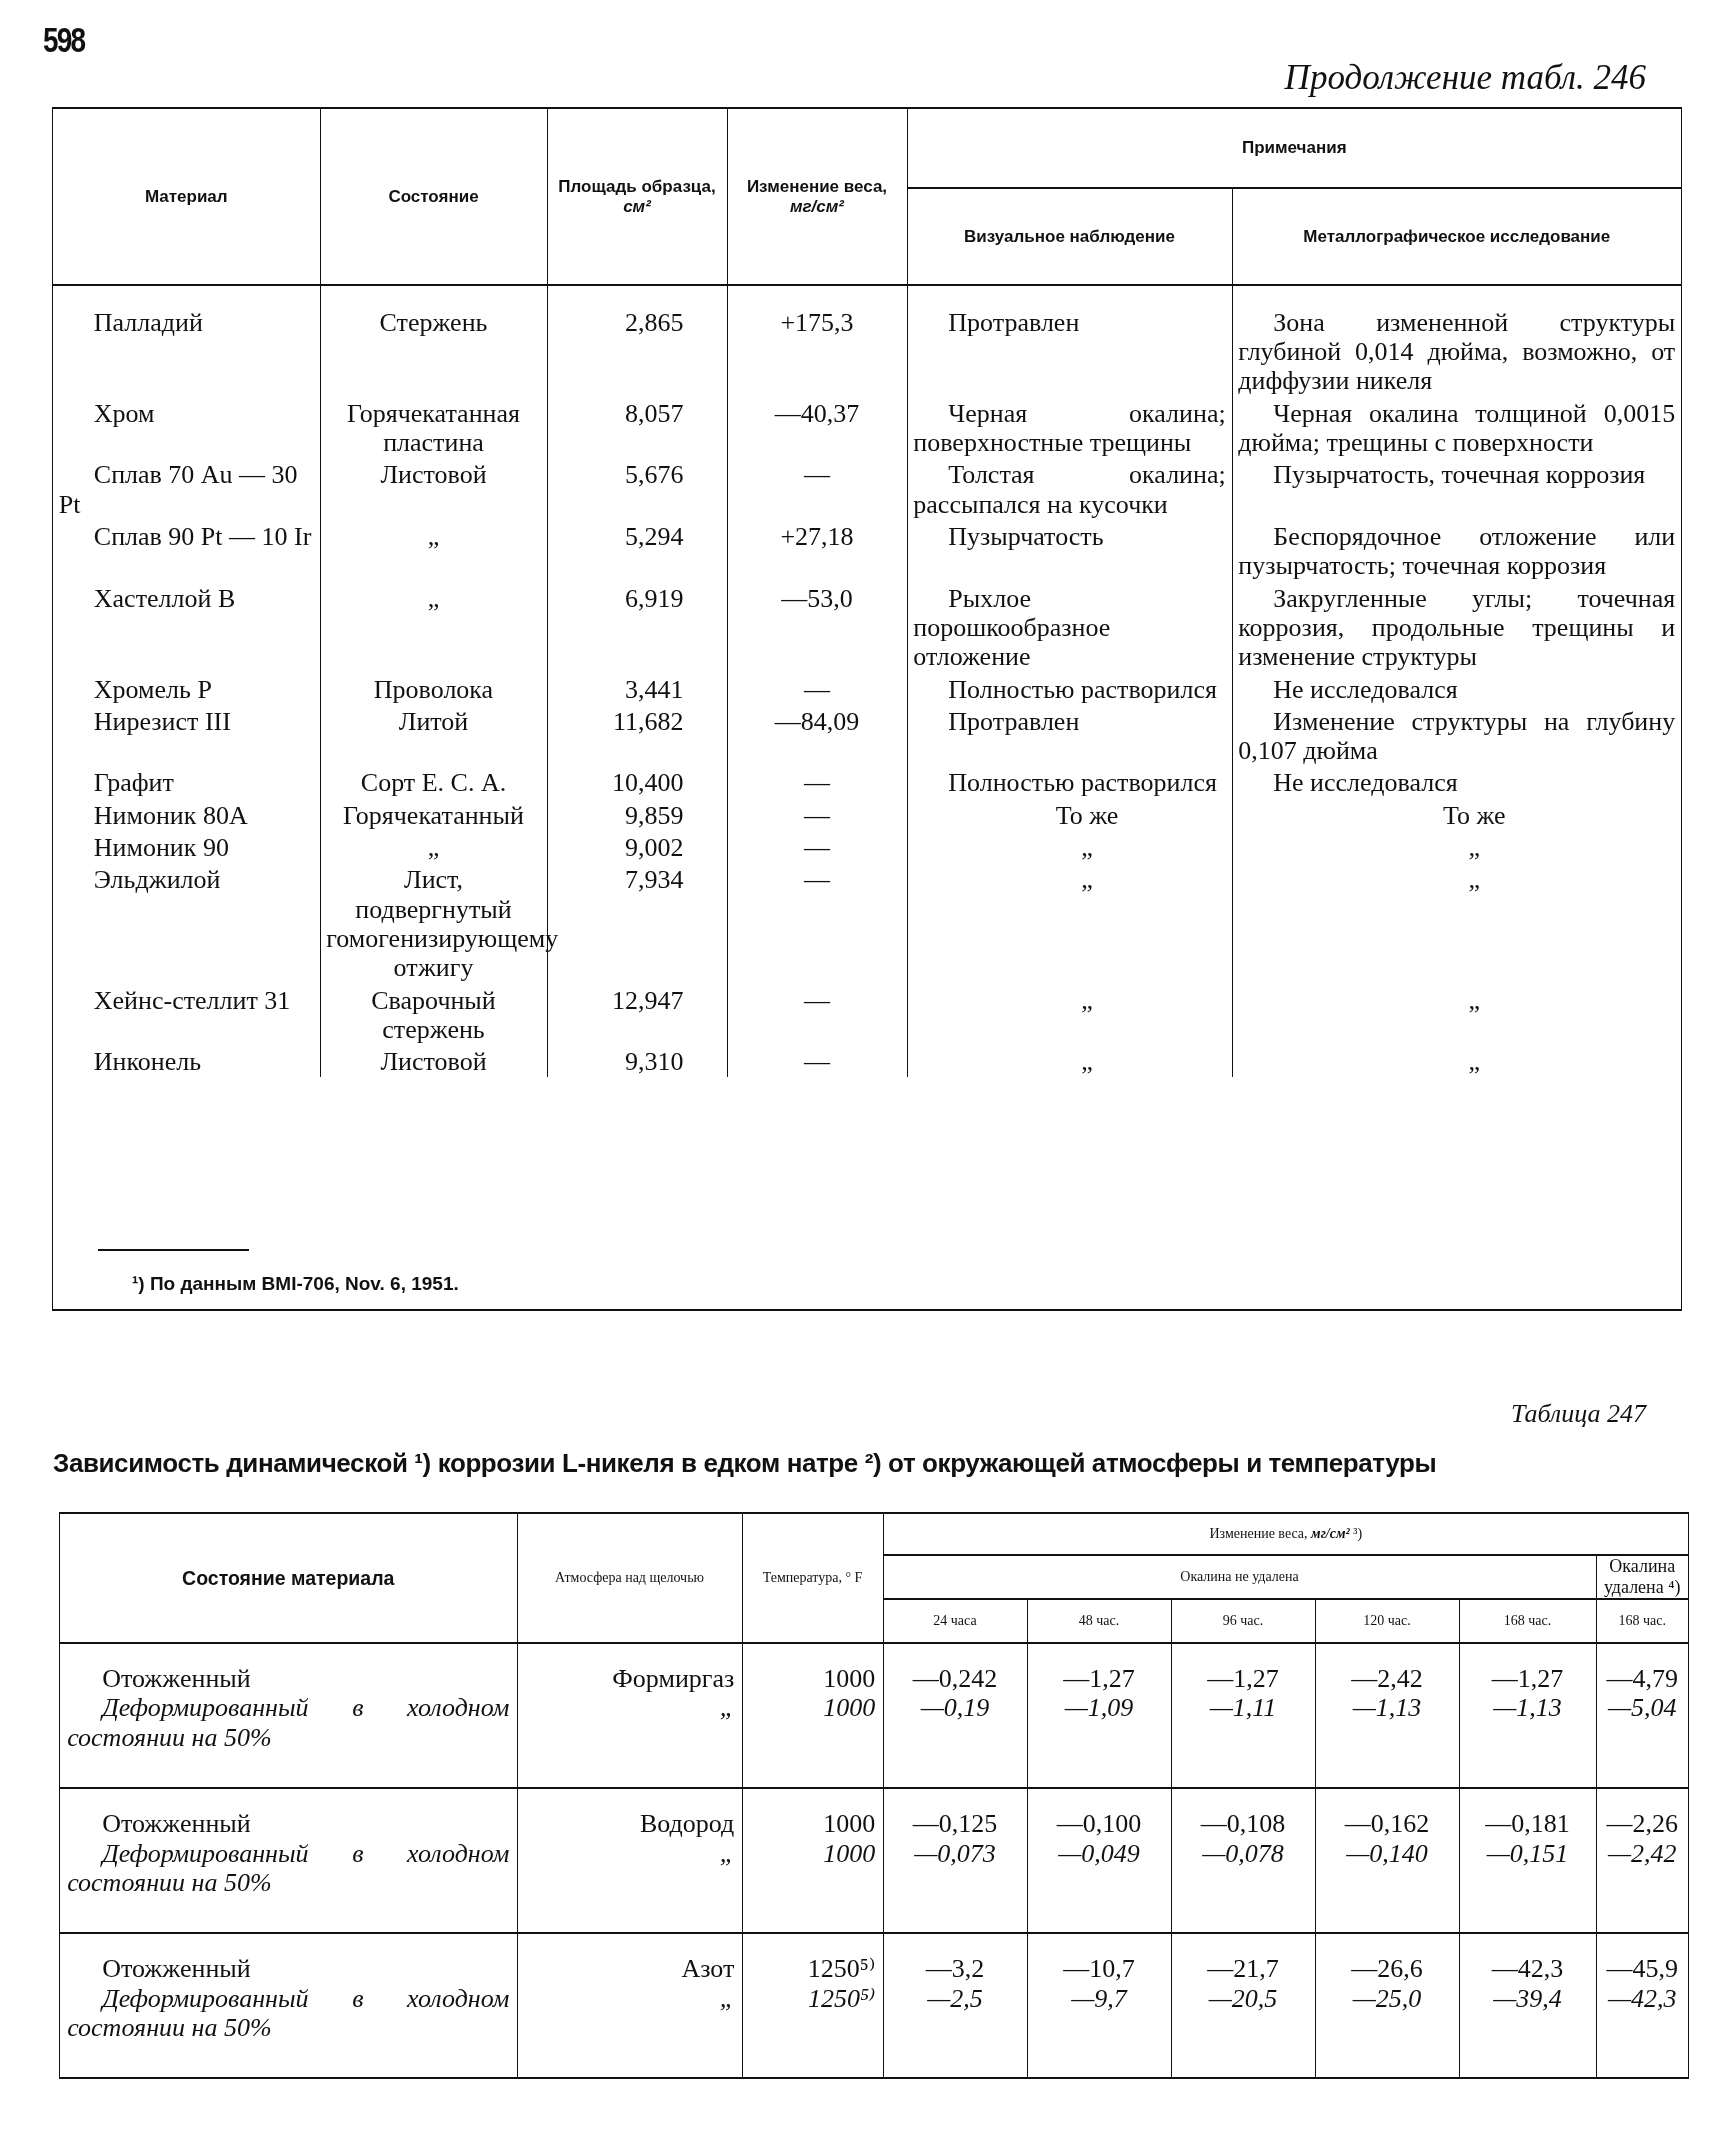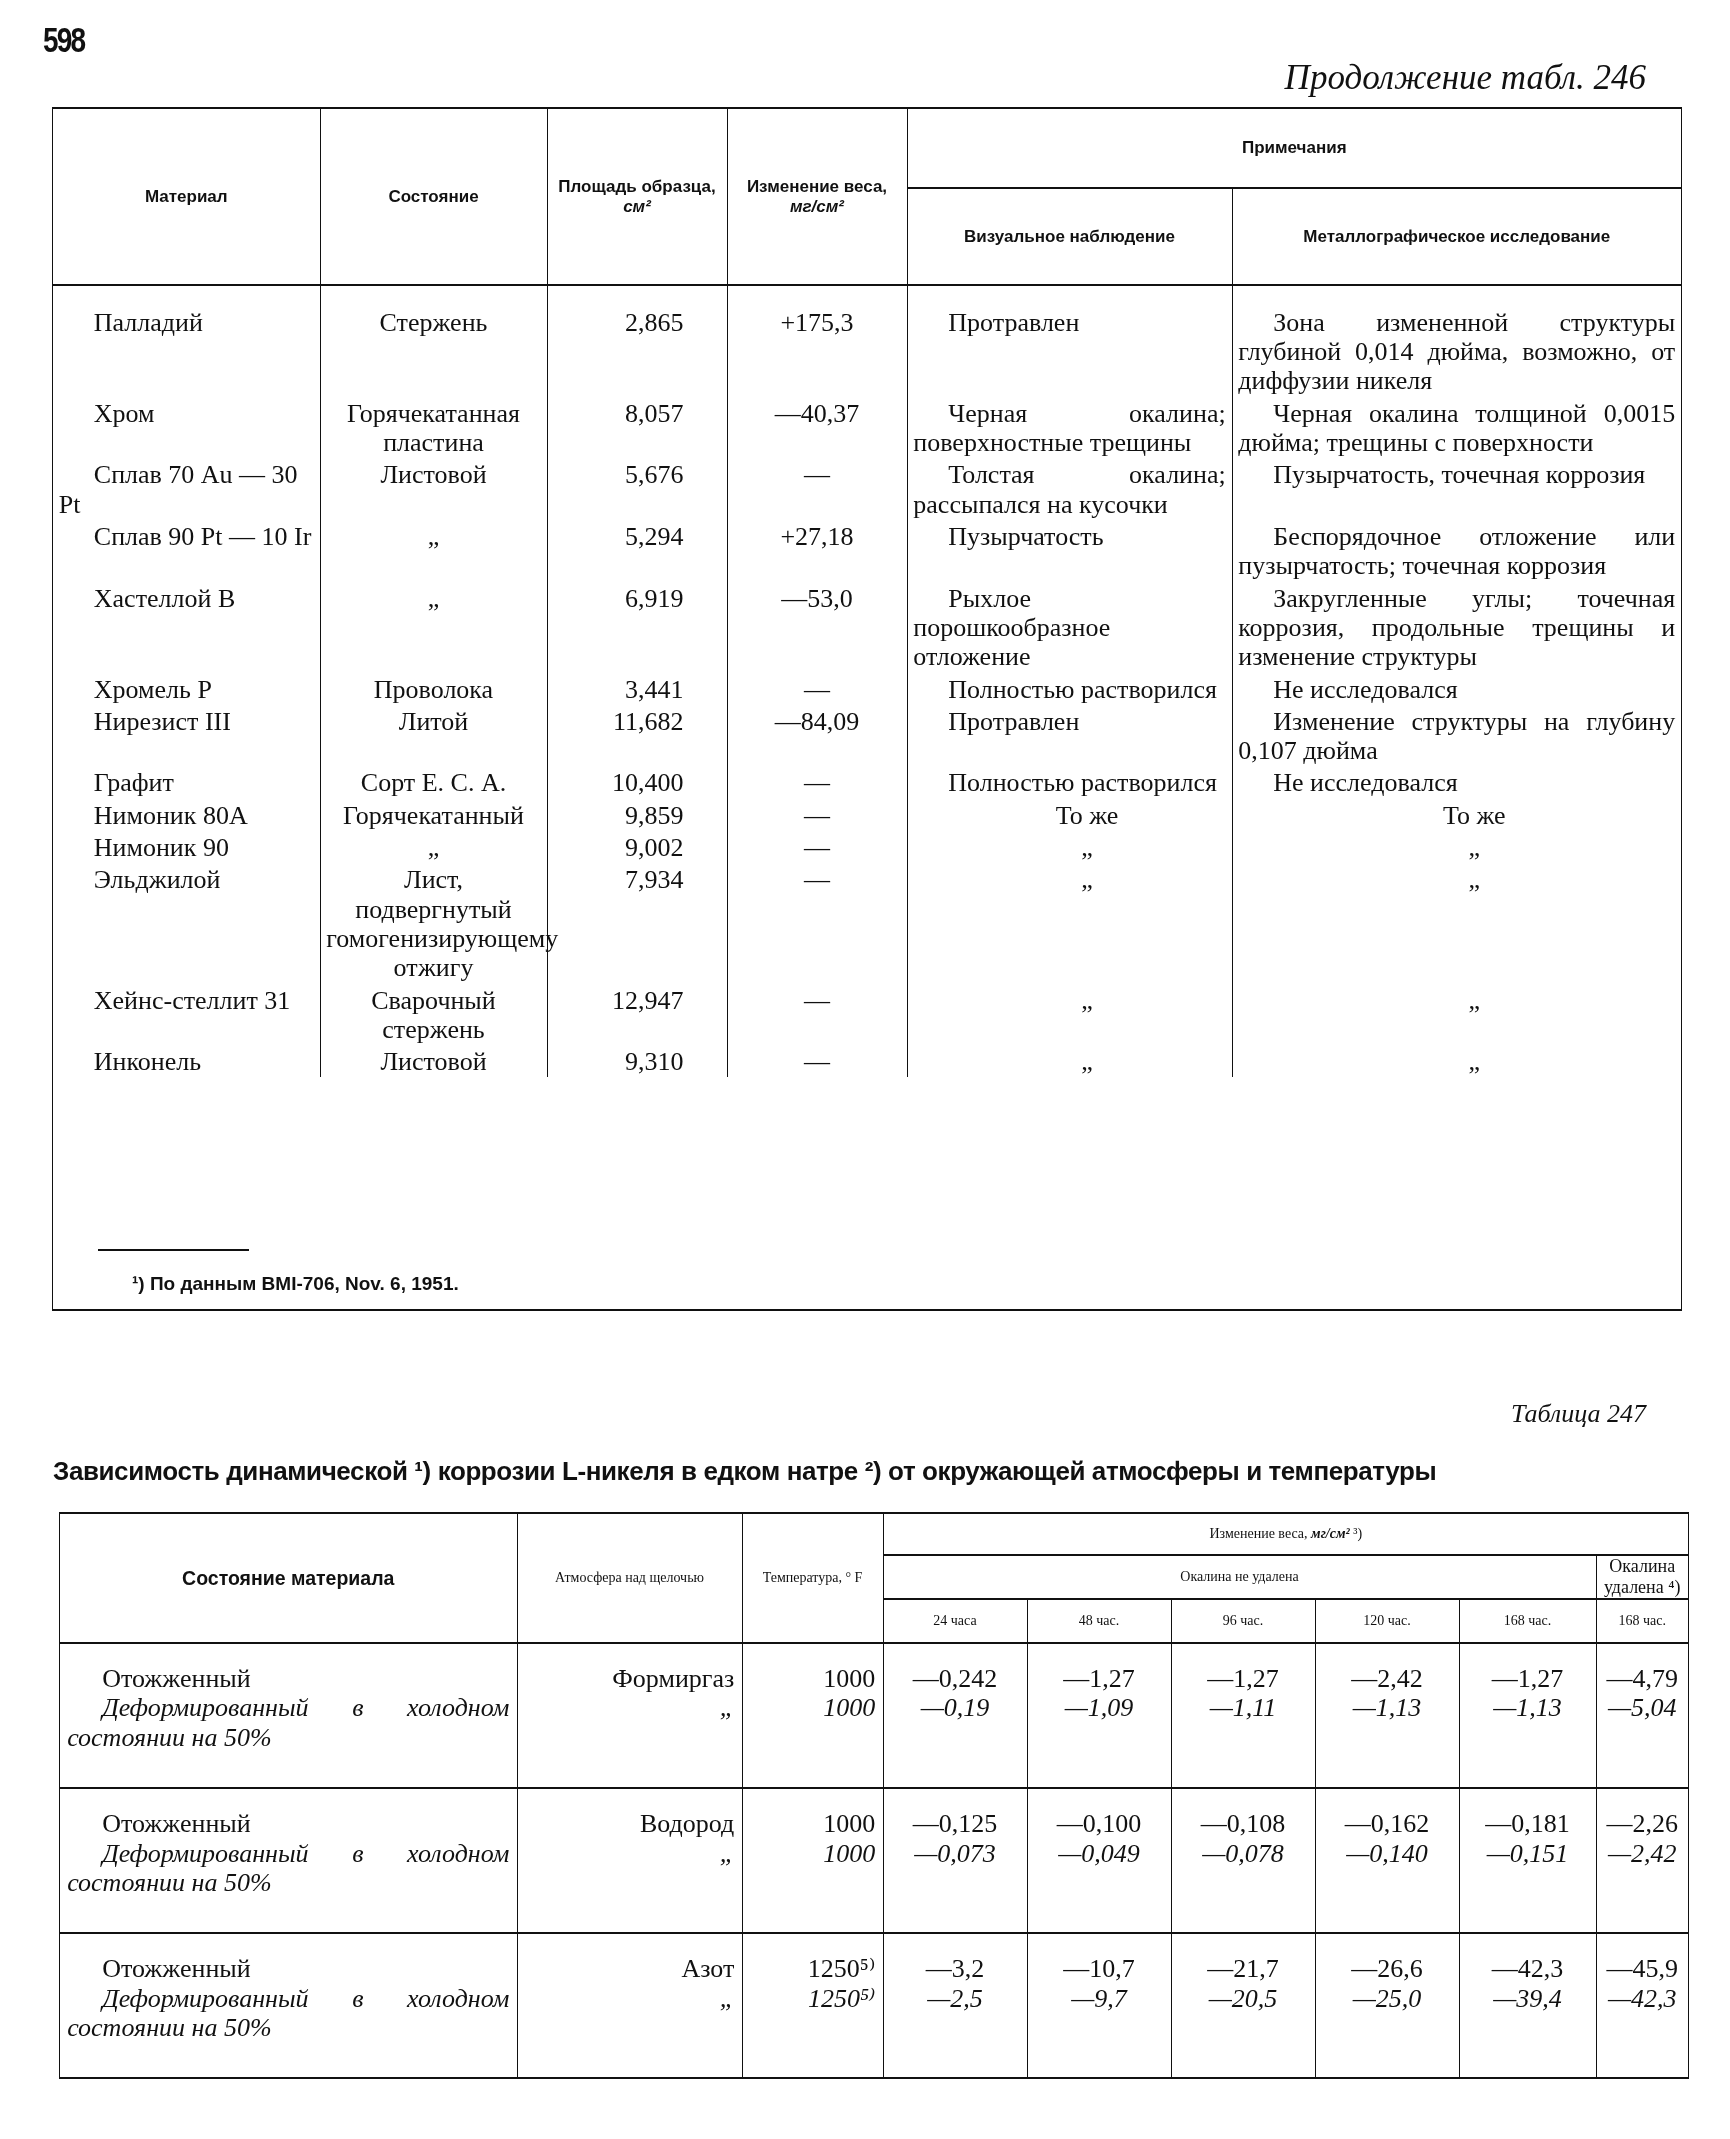--- a/index.html
+++ b/index.html
@@ -51,21 +51,21 @@
     font-family: "Liberation Sans", sans-serif; font-stretch: condensed;
   }
 
   
   .t247-label {
     position: absolute; right: 85px; top: 1399px; font-style: italic; font-size: 26px;
   }
   .t247-title {
     position: absolute; left: 53px; top: 1448px; width: 1644px;
     font-family: "Liberation Sans", sans-serif; font-weight: bold; font-size: 26px;
-    letter-spacing: -0.4px; white-space: nowrap; margin-top: 8px;
+    letter-spacing: -0.4px; white-space: nowrap;
   }
   .t247 {
     position: absolute; left: 59px; top: 1512px; width: 1630px;
     border-top: 2.9px solid #111; border-bottom: 2.9px solid #111;
     border-left: 1.4px solid #111; border-right: 1.4px solid #111; box-sizing: border-box;
   }
   .t247 table { border-collapse: collapse; width: 100%; table-layout: fixed; }
   .t247 th {
     font-weight: normal; font-size: 14px; text-align: center; vertical-align: middle;
     padding: 0; line-height: 1.15;

